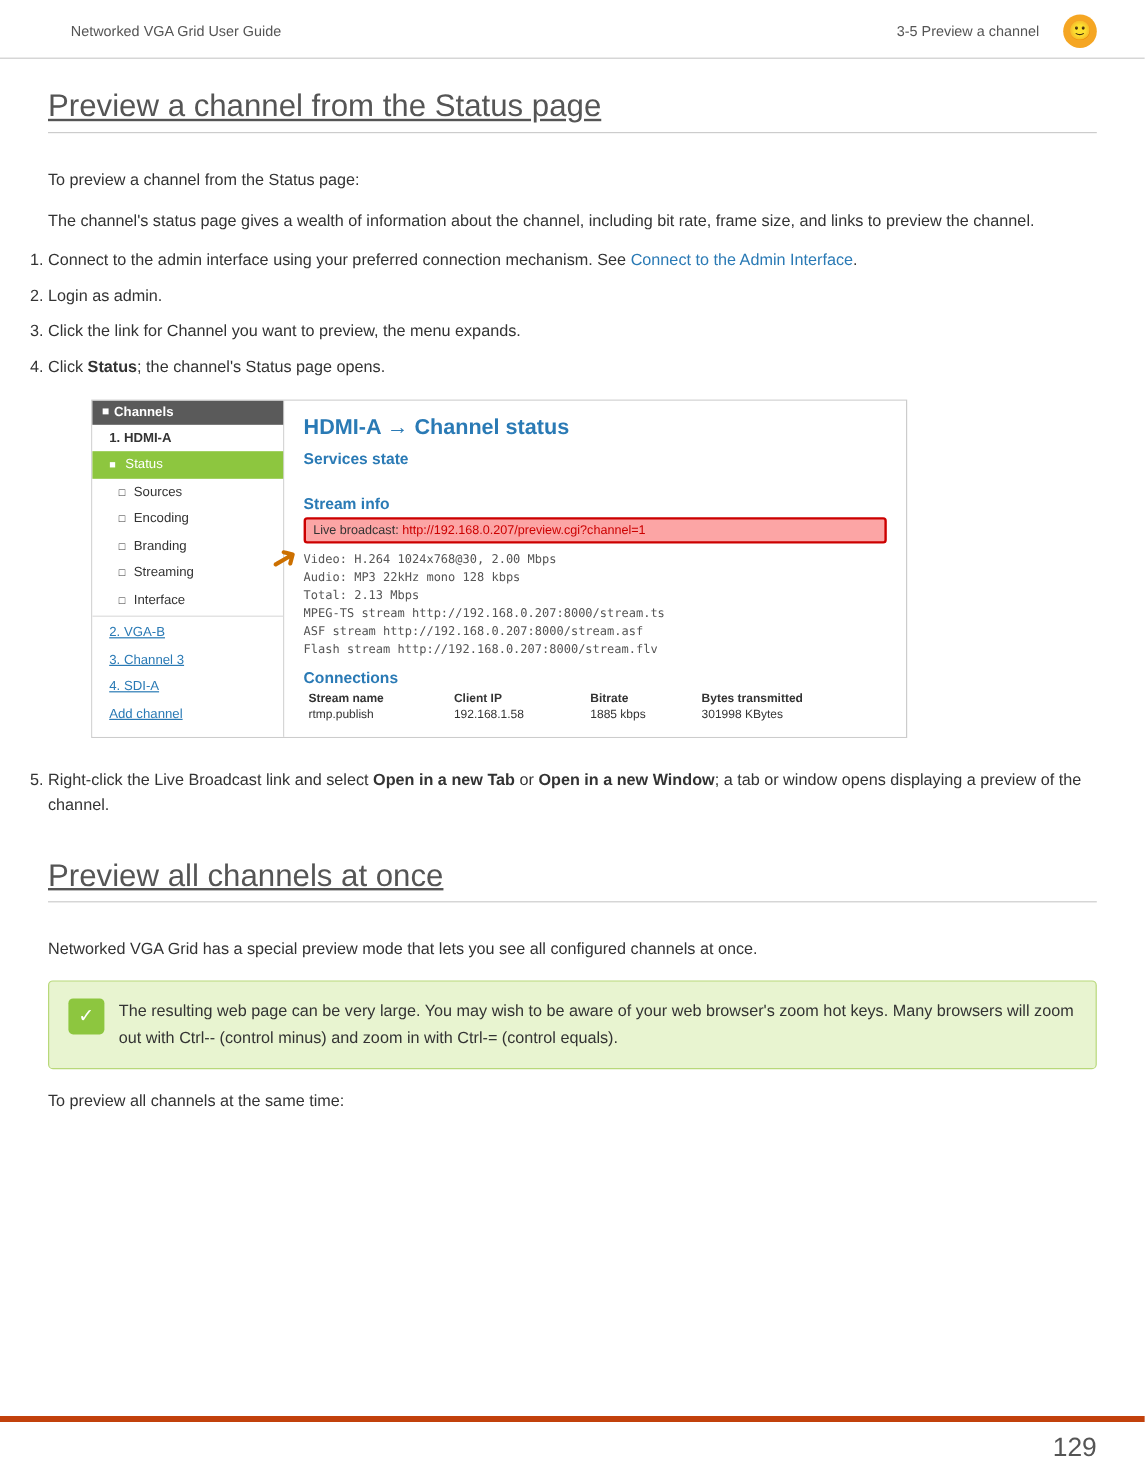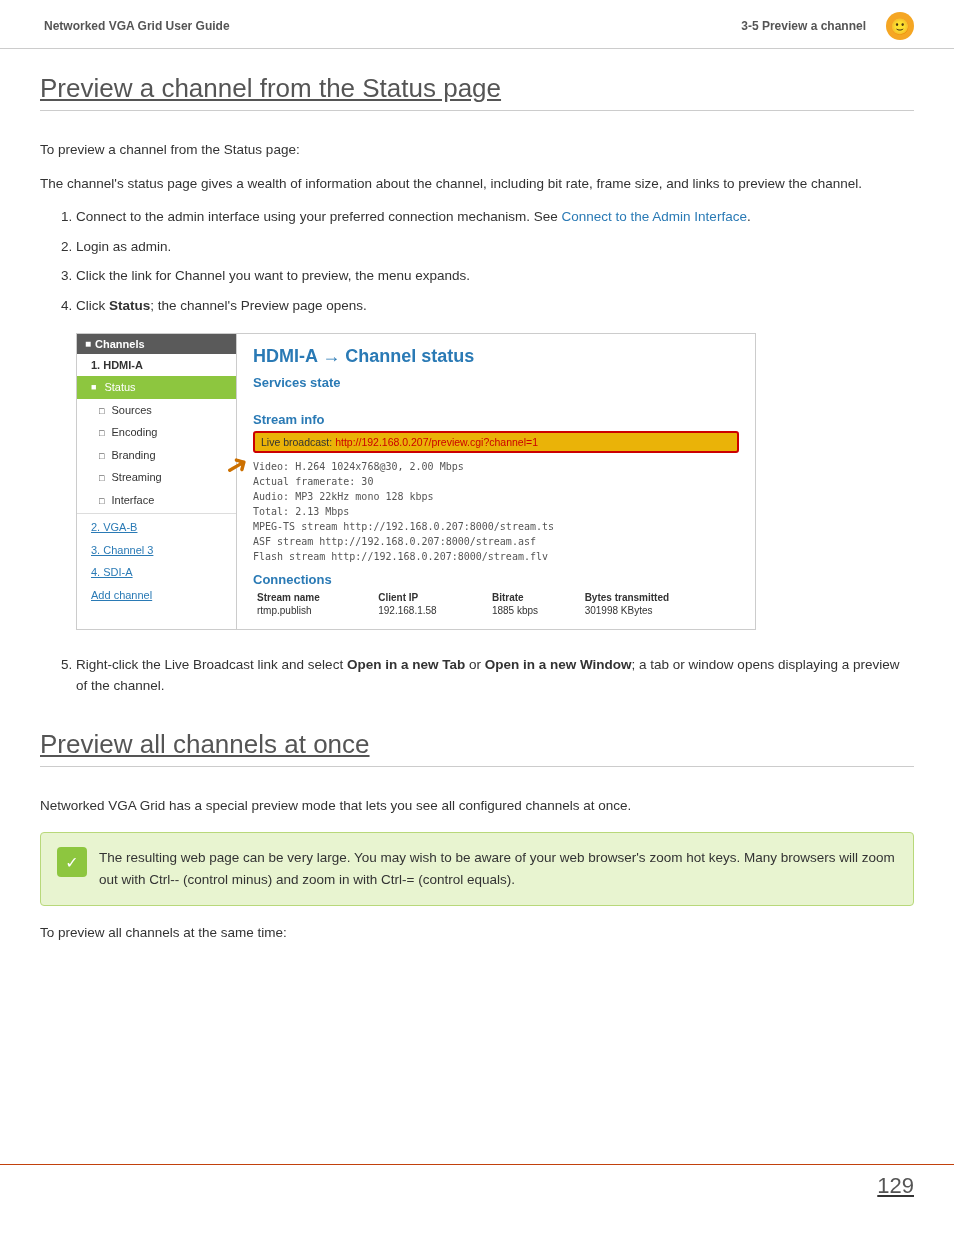--- a/index.html
+++ b/index.html
@@ -11,23 +11,22 @@
       width: 954px;
       min-height: 1235px;
       position: relative;
     }
 
     
     .page-header {
       display: flex;
       justify-content: space-between;
       align-items: center;
-      padding: 12px 40px 8px 44px;
+      padding: 12px 40px 8px 59px;
       border-bottom: 1px solid #ccc;
-      font-weight: bold;
     }
     .page-header-left {
       font-size: 12px;
       color: #555;
     }
     .page-header-right {
       display: flex;
       align-items: center;
       gap: 20px;
       font-size: 12px;
@@ -63,21 +62,20 @@
     
     .body-text {
       font-size: 13.5px;
       line-height: 1.6;
       color: #333;
       margin-bottom: 12px;
     }
 
     
     .steps-list {
-      margin-left: 36px;
       margin-bottom: 16px;
     }
     .steps-list li {
       font-size: 13.5px;
       line-height: 1.6;
       margin-bottom: 8px;
     }
     .link-text {
       color: #2a7ab5;
       text-decoration: none;
@@ -172,21 +170,21 @@
       color: #2a7ab5;
       margin-bottom: 22px;
     }
     .sc-stream-info-label {
       font-size: 13px;
       font-weight: bold;
       color: #2a7ab5;
       margin: 6px 0 4px 0;
     }
     .sc-live-broadcast {
-      background: #eab308;
+      background: #fca5a5;
       border: 2px solid #cc0000;
       border-radius: 3px;
       padding: 3px 6px;
       font-size: 10.5px;
       color: #333;
       margin-bottom: 6px;
     }
     .sc-live-broadcast a {
       color: #cc0000;
     }
@@ -256,28 +254,27 @@
     }
     .note-text {
       font-size: 13.5px;
       line-height: 1.6;
       color: #333;
     }
 
     
     .page-footer {
       position: absolute;
-      bottom: 28px;
+      bottom: 8px;
       left: 0;
       right: 0;
       padding: 8px 40px;
-      border-top: 1px solid #c2410c;
+      border-top: 5px solid #c2410c;
       display: flex;
       justify-content: flex-end;
-      text-decoration: underline;
     }
     .page-number {
       font-size: 22px;
       color: #555;
     }
 
     
     .second-section {
       margin-top: 32px;
     }
@@ -301,21 +298,21 @@
 
   <p class="body-text">The channel's status page gives a wealth of information about the channel, including bit rate, frame size, and links to preview the channel.</p>
 
   <ol class="steps-list">
     <li>
       <span>Connect to the admin interface using your preferred connection mechanism. See </span><a class="link-text">Connect to the Admin Interface</a><span>.</span>
     </li>
     <li>Login as admin.</li>
     <li>Click the link for Channel you want to preview, the menu expands.</li>
     <li>
-      <span>Click </span><strong>Status</strong><span>; the channel's Preview page opens.</span>
+      <span>Click </span><strong>Status</strong><span>; the channel's Status page opens.</span>
     </li>
   </ol>
 
   <div class="screenshot-container">
 
     <div class="sc-arrow">➜</div>
 
     <div class="sc-sidebar">
       <div class="sc-sidebar-header">
         <span class="bullet">■</span>
@@ -357,21 +354,20 @@
       <div class="sc-title">
         <span>HDMI-A → </span><span class="sc-title-bold" style="color:#2a7ab5;font-weight:bold;">Channel status</span>
       </div>
       <div class="sc-section-label">Services state</div>
       <div class="sc-stream-info-label">Stream info</div>
       <div class="sc-live-broadcast">
         <span>Live broadcast: </span><a class="link-text" style="color:#cc0000;">http://192.168.0.207/preview.cgi?channel=1</a>
       </div>
       <div class="sc-info-lines">
         <div>Video: H.264 1024x768@30, 2.00 Mbps</div>
-        <div>Actual framerate: 30</div>
         <div>Audio: MP3 22kHz mono 128 kbps</div>
         <div>Total: 2.13 Mbps</div>
         <div>MPEG-TS stream http://192.168.0.207:8000/stream.ts</div>
         <div>ASF stream http://192.168.0.207:8000/stream.asf</div>
         <div>Flash stream http://192.168.0.207:8000/stream.flv</div>
       </div>
       <div class="sc-connections-label">Connections</div>
       <table class="sc-table">
         <thead>
           <tr>

